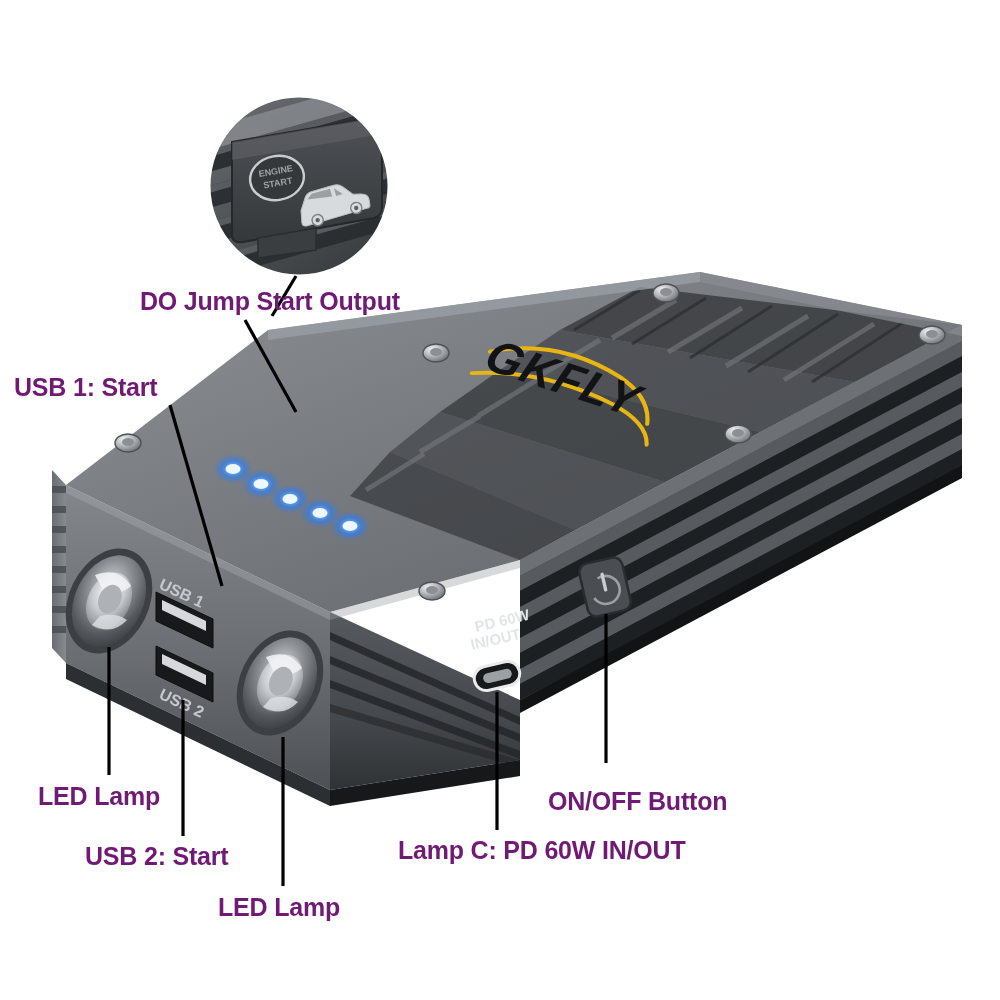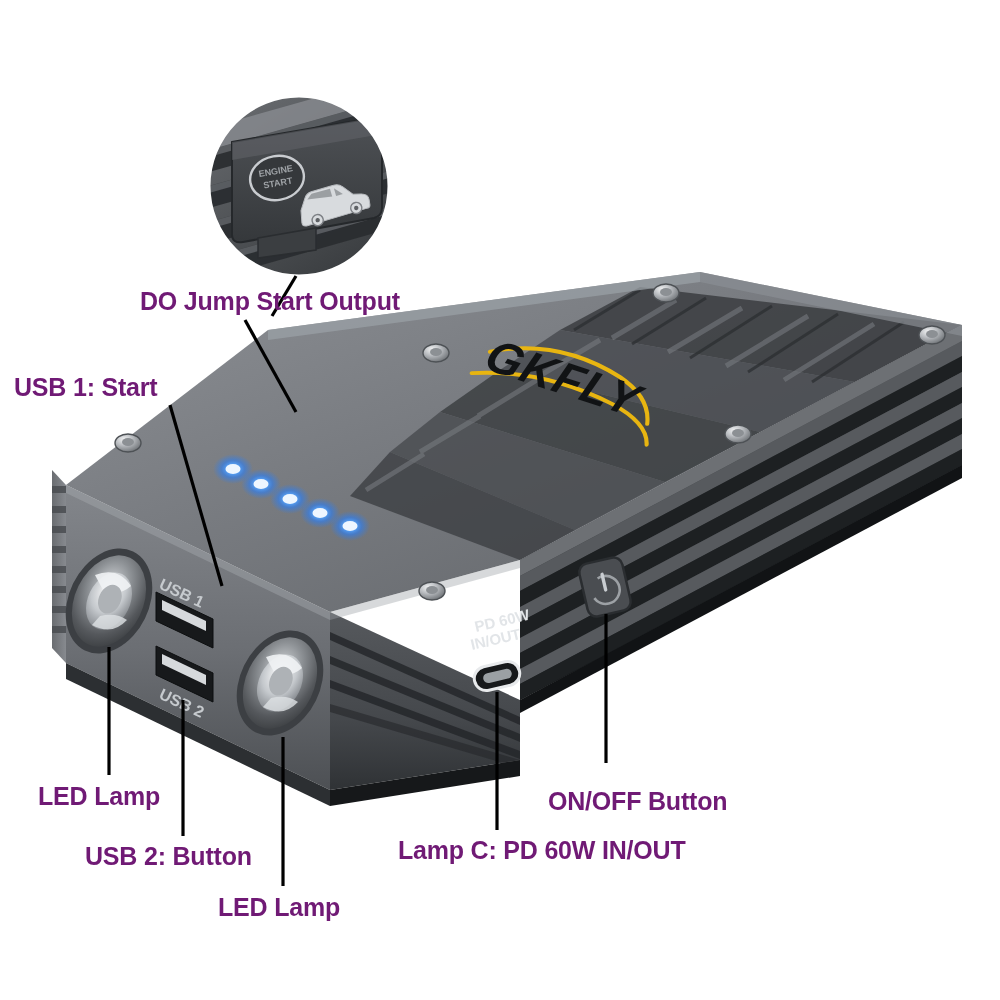--- a/index.html
+++ b/index.html
@@ -372,18 +372,18 @@
       <line x1="183" y1="700" x2="183" y2="836"></line>
       <line x1="283" y1="737" x2="283" y2="886"></line>
       <line x1="497" y1="692" x2="497" y2="830"></line>
       <line x1="606" y1="614" x2="606" y2="763"></line>
     </g>
   </svg>
 
   <div class="callout-text cl-jump">DO Jump Start Output</div>
   <div class="callout-text cl-usb1">USB 1: Start</div>
   <div class="callout-text cl-ledlamp1">LED Lamp</div>
-  <div class="callout-text cl-usb2">USB 2: Button</div>
+  <div class="callout-text cl-usb2">USB 2: Start</div>
   <div class="callout-text cl-ledlamp2">LED Lamp</div>
   <div class="callout-text cl-typec">Lamp C: PD 60W IN/OUT</div>
   <div class="callout-text cl-onoff">ON/OFF Button</div>
 
 </div>
 
 </body></html>

